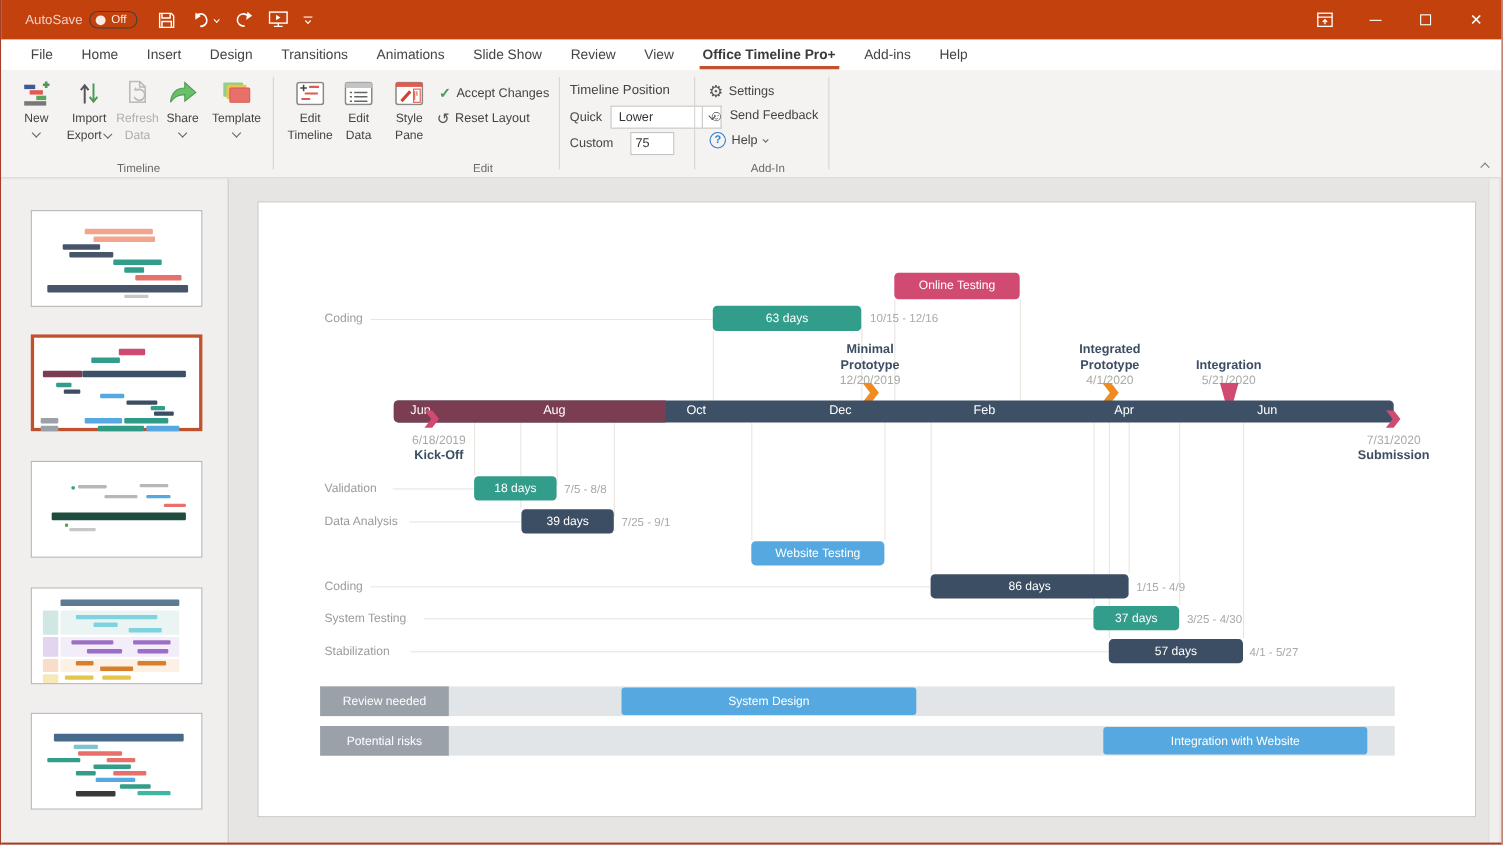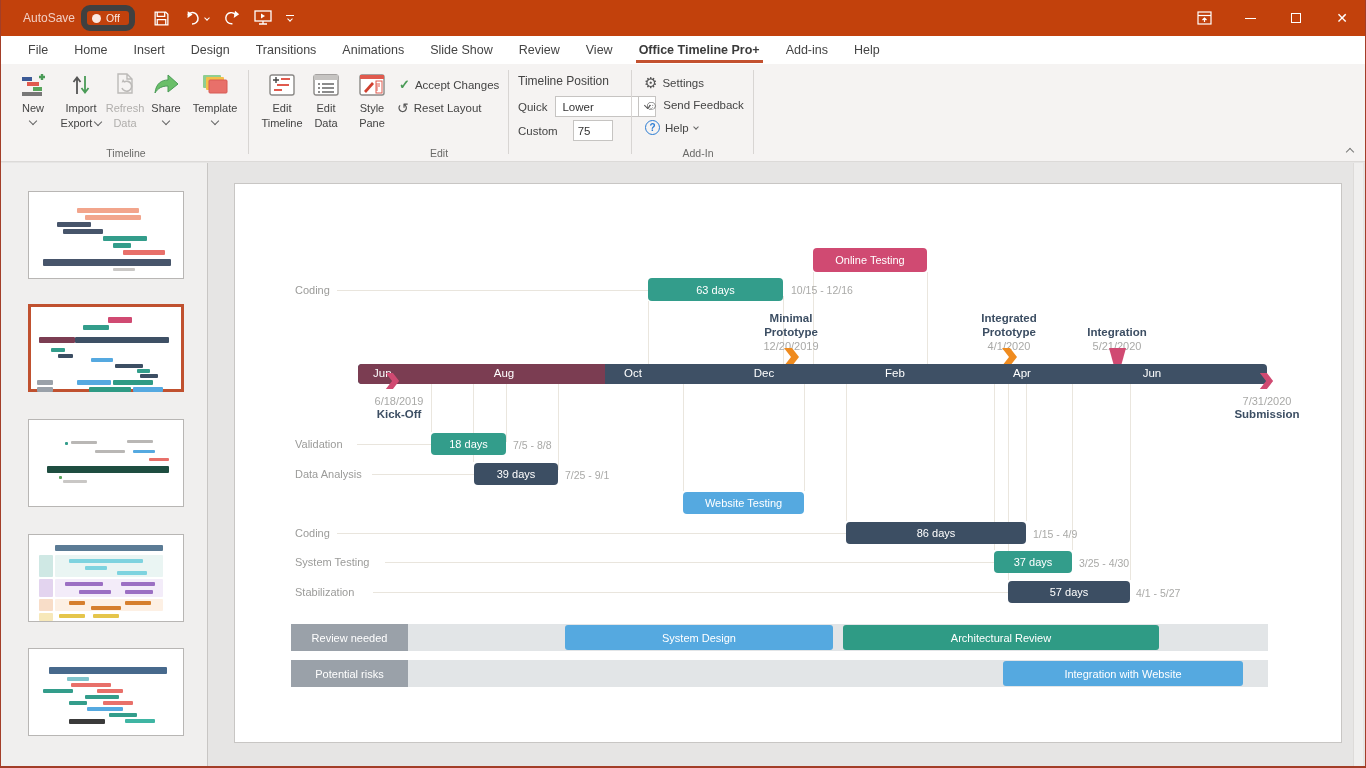--- a/index.html
+++ b/index.html
@@ -4,21 +4,21 @@
 <style>
   * { margin:0; padding:0; box-sizing:border-box; }
   html,body { width:1366px; height:768px; overflow:hidden; }
   body { font-family:"Liberation Sans", sans-serif; background:#e6e5e4; position:relative;
          border-left:1px solid #a33e28; border-right:1px solid #a33e28; }
 
   
   .titlebar { position:absolute; left:0; top:0; width:100%; height:36px; background:#c2410c; color:#fff;
               display:flex; align-items:center; }
   .autosave { display:flex; align-items:center; gap:6px; margin-left:22px; font-size:12px; color:#f2cfc4; }
-  .as-pill { display:flex; align-items:center; gap:5px; border:6px solid #404040; border-radius:9px;
+  .as-pill { display:flex; align-items:center; gap:5px; border:1px solid #404040; border-radius:9px;
              padding:1px 9px 1px 5px; font-size:10.5px; color:#fbe9e2; }
   .as-dot { width:9px; height:9px; border-radius:50%; background:#fbe9e2; display:inline-block; }
   .qat { display:flex; align-items:center; gap:14px; margin-left:18px; }
   .qat svg { display:block; }
   .chev { display:inline-block; width:6px; height:6px; border-right:1.5px solid currentColor;
           border-bottom:1.5px solid currentColor; transform:rotate(45deg); }
   .chev.up { transform:rotate(-135deg); }
   .qat .mini { font-size:8px; color:#fff; }
   .winbtns { margin-left:auto; display:flex; height:36px; }
   .winbtn { width:46px; height:36px; display:flex; align-items:center; justify-content:center; color:#fff; }
@@ -507,21 +507,20 @@
       <div class="datetext" style="left:844px;top:373px;">3/25 - 4/30</div>
 
       <div class="rowlabel" style="left:60px;top:402px;">Stabilization</div>
       <div class="leader" style="left:138px;top:408px;width:635px;"></div>
       <div class="bar slate" style="left:773px;top:397px;width:122px;height:22px;">57 days</div>
       <div class="datetext" style="left:901px;top:403px;">4/1 - 5/27</div>
 
       <div class="lane-track" style="left:56px;top:440px;width:977px;"></div>
       <div class="lane-label" style="left:56px;top:440px;width:117px;">Review needed</div>
       <div class="lane-bar blue" style="left:330px;top:441px;width:268px;">System Design</div>
-      <div class="lane-bar teal" style="left:608px;top:441px;width:316px;">Architectural Review</div>
 
       <div class="lane-track" style="left:56px;top:476px;width:977px;"></div>
       <div class="lane-label" style="left:56px;top:476px;width:117px;">Potential risks</div>
       <div class="lane-bar blue" style="left:768px;top:477px;width:240px;">Integration with Website</div>
     </div>
     <div class="scrolltrack"></div>
   </div>
 </div>
 
 <div class="bottom-border"></div>

